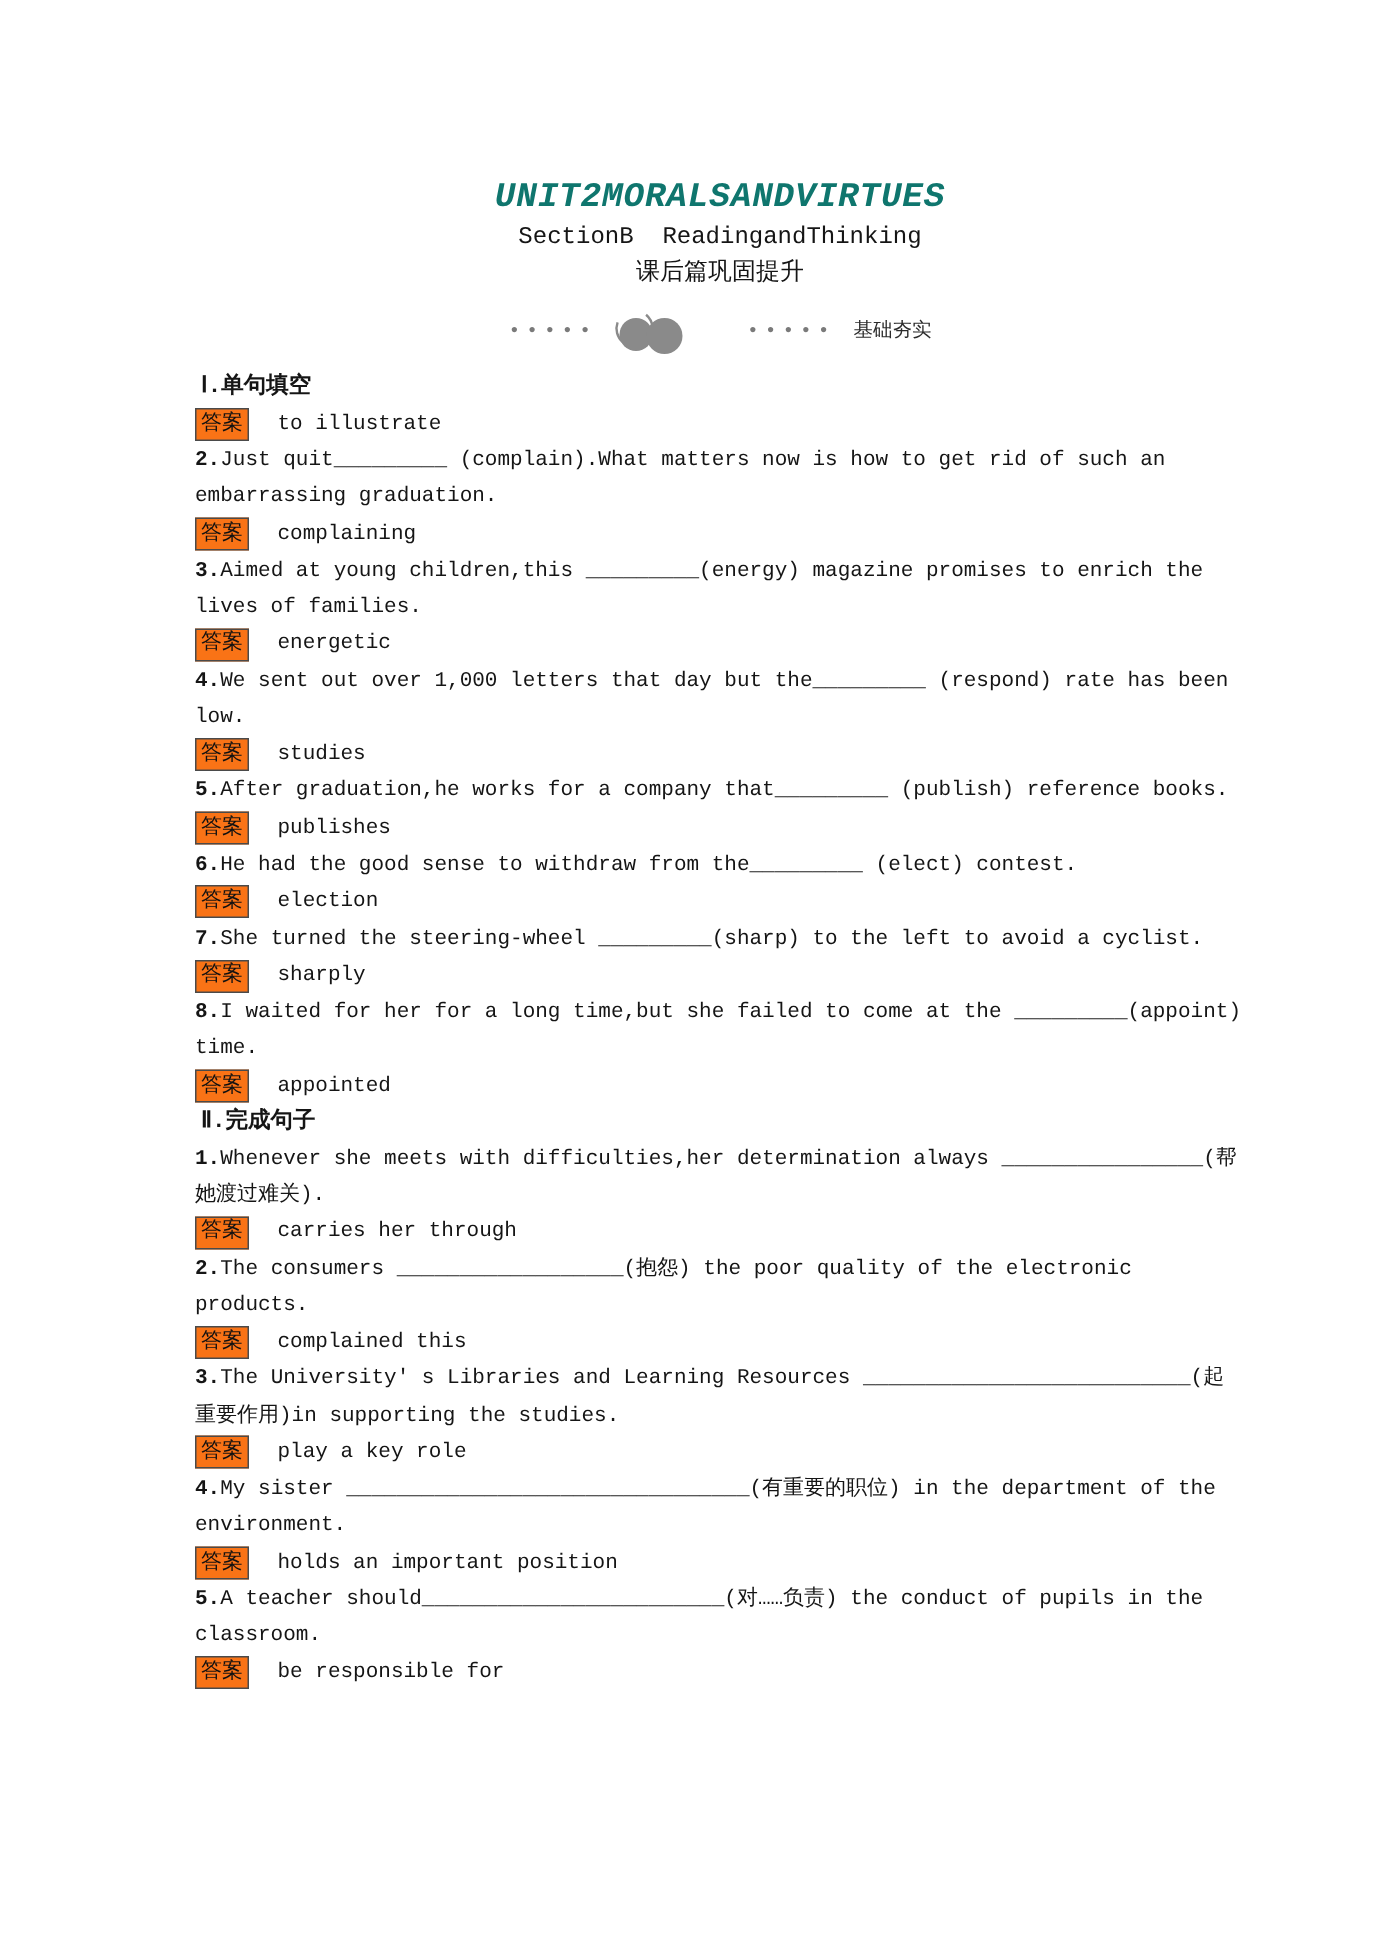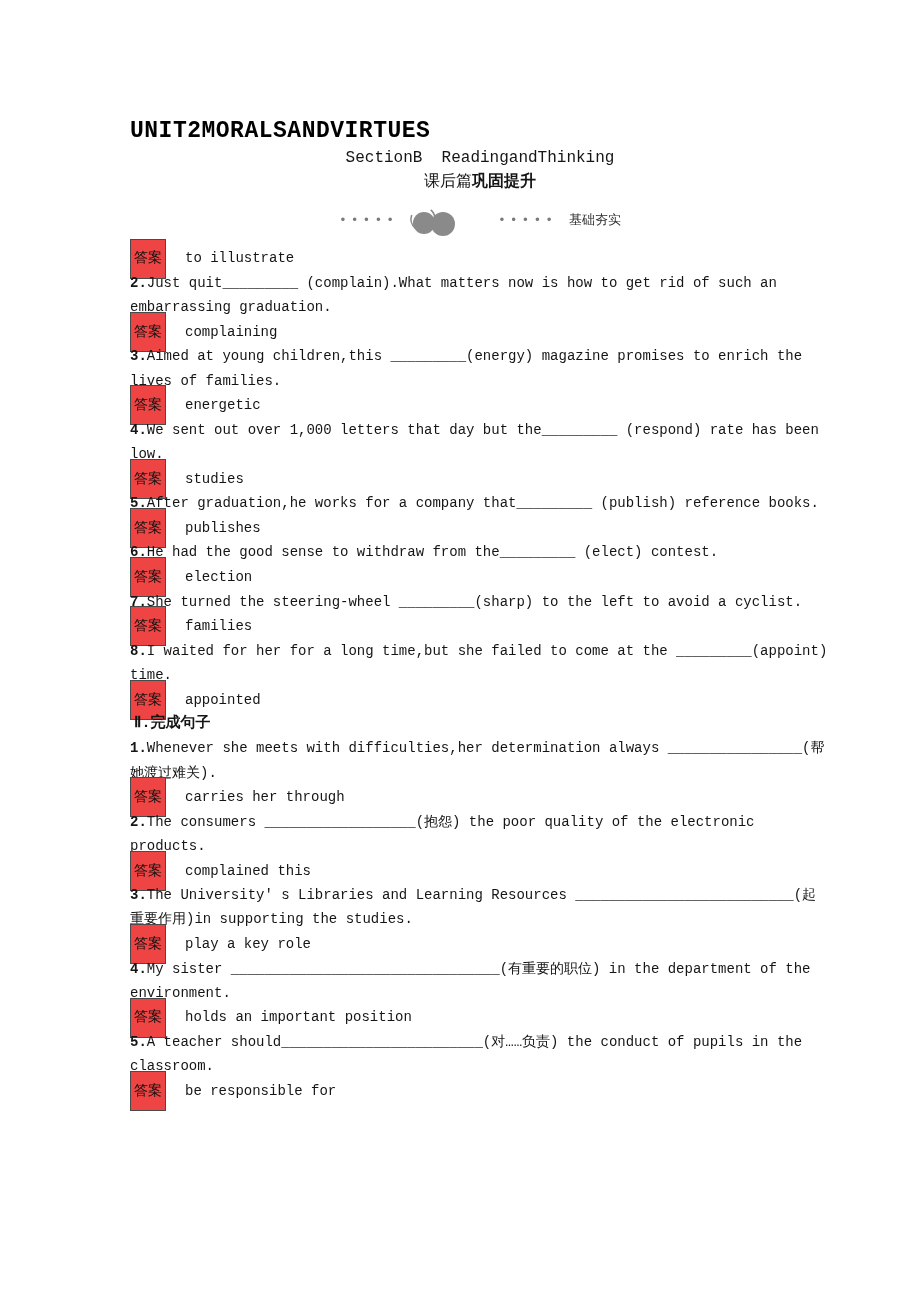--- a/index.html
+++ b/index.html
@@ -7,38 +7,40 @@
   body {
     width: 920px; height: 1302px;
     font-family: "Liberation Mono", "DejaVu Sans Mono", monospace;
     color: #151515;
     overflow: hidden;
   }
   .page { padding-top: 116px; padding-left: 130px; }
   .content { width: 700px; }
 
   .title {
+    text-align: center;
     font-size: 23px;
     font-weight: bold;
-    color: #000000;
+    color: #0f766e;
     line-height: 30px;
     letter-spacing: 0.5px;
+    font-style: italic;
   }
   .subtitle {
     text-align: center;
     font-size: 16px;
     line-height: 24px;
     white-space: pre;
   }
   .subhead {
     text-align: center;
     font-size: 16px;
     line-height: 24px;
   }
-  .subhead .bold { font-weight: bold; }
+  .subhead .bold { font-weight: normal; }
 
   .banner {
     display: flex;
     align-items: center;
     justify-content: center;
     height: 30px;
     margin: 12px 0 10px 0;
     color: #828282;
   }
   .dots {
@@ -71,23 +73,23 @@
     display: flex;
     align-items: center;
     line-height: 24.2px;
     height: 25px;
   }
   .abox {
     display: inline-flex;
     align-items: center;
     justify-content: center;
     border: 1.5px solid #4a4a4a;
-    background: #ef4444;
+    background: #f97316;
     font-size: 14px;
-    height: 40px;
+    height: 22px;
     padding: 0 3px;
     color: #111;
     flex: 0 0 auto;
   }
   .atext { font-size: 14px; margin-left: 19px; white-space: pre; }
 </style>
 </head>
 <body>
 
 <div class="page">
@@ -102,20 +104,21 @@
       <svg width="56" height="30" viewBox="0 0 56 30">
         <circle cx="21" cy="13" r="12" fill="none" stroke="#8a8a8a" stroke-width="1.6" stroke-dasharray="52 24" transform="rotate(-50 21 13)"></circle>
         <circle cx="22" cy="17" r="11" fill="#8a8a8a"></circle>
         <circle cx="41" cy="18" r="12" fill="#8a8a8a"></circle>
       </svg>
       <span style="width:36px"></span>
       <span class="dots">•••••</span>
       <span class="banner-label">基础夯实</span>
     </div>
 
+    <div class="sec-heading">Ⅰ.单句填空</div>
 
     <div class="ans">
         <span class="abox">答案</span>
         <span class="atext">to illustrate</span>
       </div>
 
     <div class="q"><span class="qn">2.</span><span>Just quit_________ (complain).What matters now is how to get rid of such an embarrassing graduation.</span></div>
     <div class="ans">
         <span class="abox">答案</span>
         <span class="atext">complaining</span>
@@ -141,21 +144,21 @@
 
     <div class="q"><span class="qn">6.</span><span>He had the good sense to withdraw from the_________ (elect) contest.</span></div>
     <div class="ans">
         <span class="abox">答案</span>
         <span class="atext">election</span>
       </div>
 
     <div class="q"><span class="qn">7.</span><span>She turned the steering-wheel _________(sharp) to the left to avoid a cyclist.</span></div>
     <div class="ans">
         <span class="abox">答案</span>
-        <span class="atext">families</span>
+        <span class="atext">sharply</span>
       </div>
 
     <div class="q"><span class="qn">8.</span><span>I waited for her for a long time,but she failed to come at the _________(appoint) time.</span></div>
     <div class="ans">
         <span class="abox">答案</span>
         <span class="atext">appointed</span>
       </div>
 
     <div class="sec-heading">Ⅱ.完成句子</div>
 

